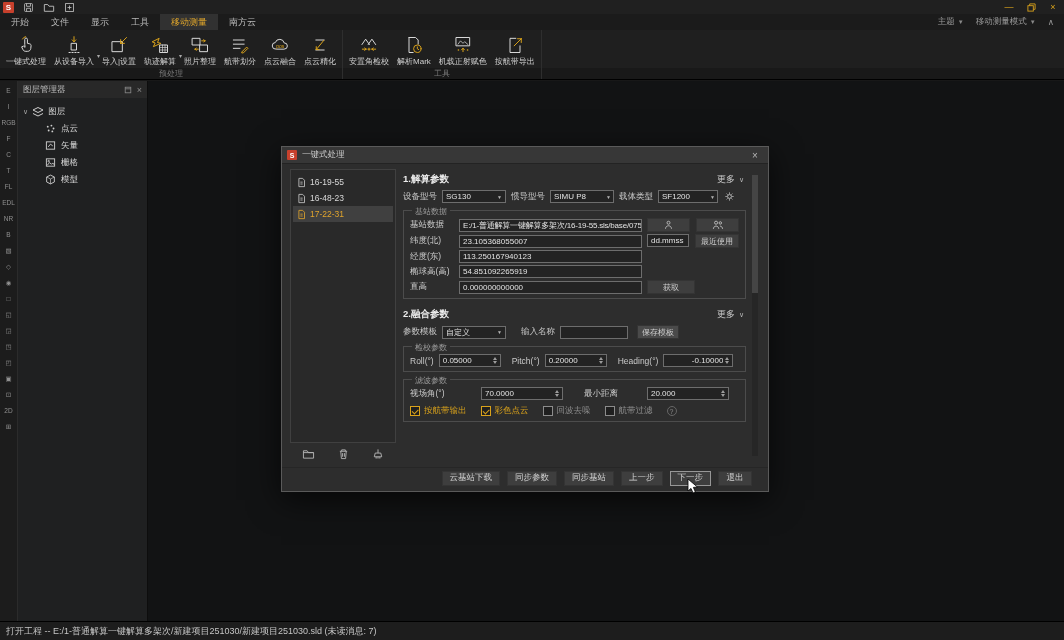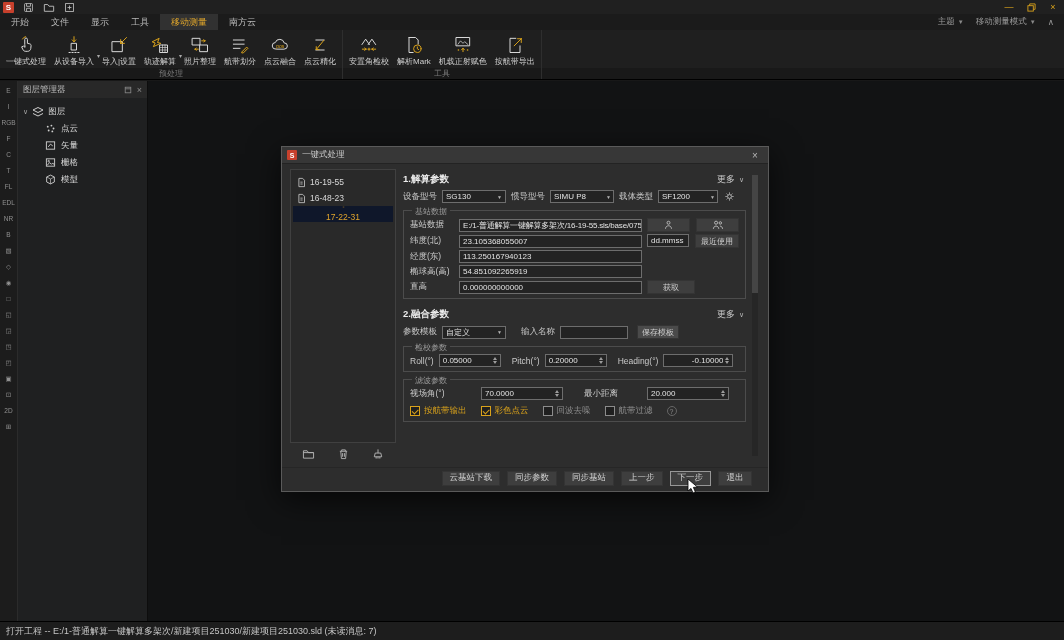--- a/index.html
+++ b/index.html
@@ -60,21 +60,21 @@
         clip-path:polygon(0 0,calc(100% - 11px) 0,100% 50%,calc(100% - 11px) 100%,0 100%,11px 50%);}
   .dtab:first-child{margin-left:0;clip-path:polygon(0 0,calc(100% - 11px) 0,100% 50%,calc(100% - 11px) 100%,0 100%);}
   .dtab:last-child{clip-path:polygon(0 0,100% 0,100% 100%,0 100%,11px 50%);}
   .dtab.dim{color:#686868;}
   .dtab.underline::after{content:"";position:absolute;left:0;right:0;bottom:0;height:2px;background:#d9a21b;}
   .dlg-body{flex:1;display:flex;padding:5px 8px 3px;gap:7px;min-height:0;}
 
   .filelist{width:106px;display:flex;flex-direction:column;}
   .fl-box{flex:1;background:#292929;border:1px solid #404040;padding:4px 2px;}
   .fl-item{height:16px;display:flex;align-items:center;gap:4px;padding:0 4px;color:#d8d8d8;font-size:8.5px;}
-  .fl-item.selected{background:#0f172a;color:#e0a42c;flex-direction:column;}
+  .fl-item.selected{background:#404040;color:#e0a42c;}
   .fl-actions{height:21px;display:flex;align-items:center;justify-content:space-between;padding:0 12px;}
 
   .params{flex:1;position:relative;padding-right:14px;overflow:hidden;}
   .vtrack{position:absolute;right:2px;top:6px;bottom:8px;width:6px;background:#262626;}
   .vthumb{width:6px;height:42%;background:#454545;}
   .sec-head{display:flex;align-items:center;height:15px;margin-top:3px;}
   .sec-title{font-size:9.5px;font-weight:bold;color:#ececec;}
   .sec-more{margin-left:auto;display:flex;align-items:center;gap:4px;color:#c9c9c9;font-size:9px;padding-right:2px;}
   .chev{font-size:7px;color:#b5b5b5;}
   .row{display:flex;align-items:center;gap:5px;margin:3px 0;text-align:right;}

